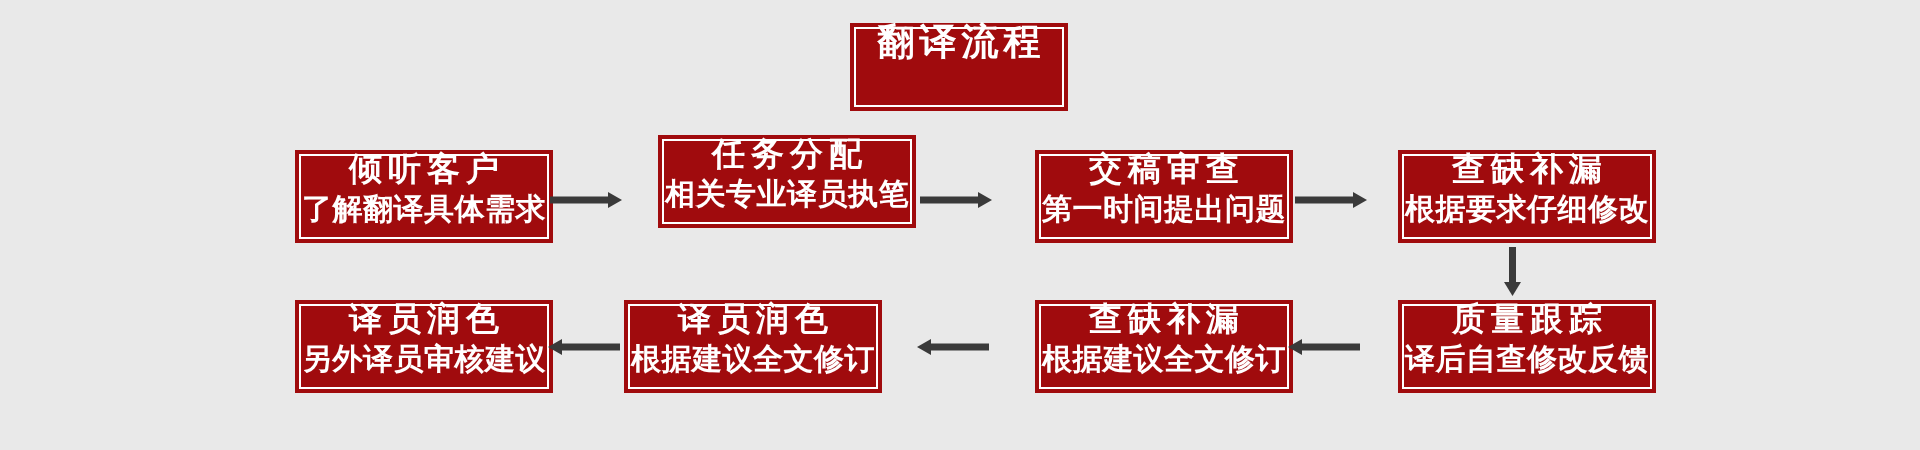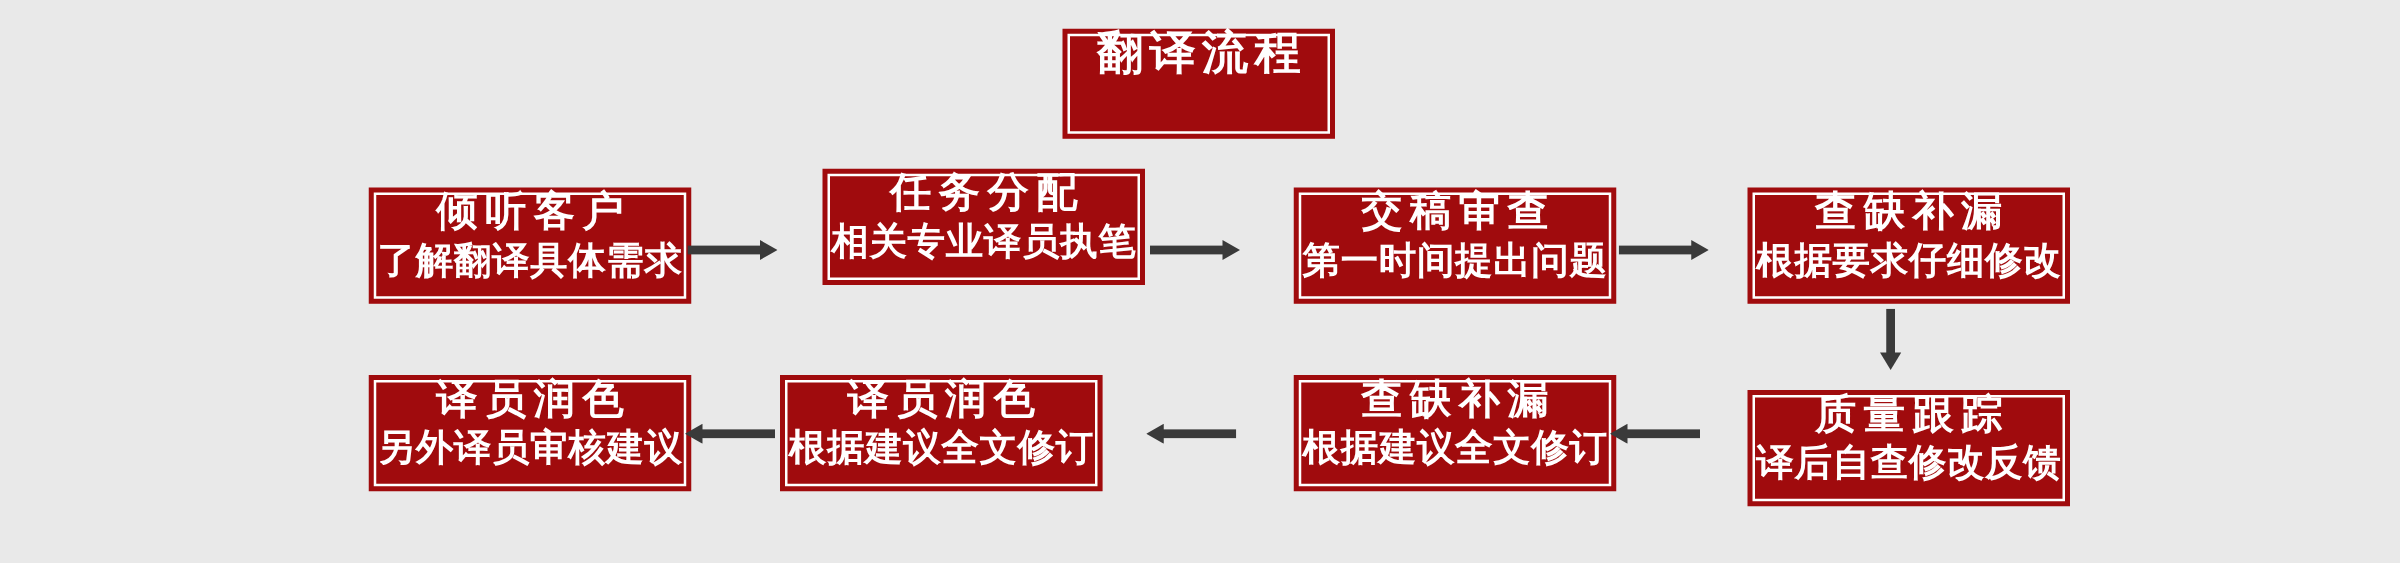--- a/index.html
+++ b/index.html
@@ -62,21 +62,21 @@
     margin-top:9px;
     white-space:nowrap;
   }
   .t1{left:295px; top:150px}
   .t2{left:658px; top:135px}
   .t3{left:1035px; top:150px}
   .t4{left:1398px; top:150px}
   .b1{left:295px; top:300px}
   .b2{left:624px; top:300px}
   .b3{left:1035px; top:300px}
-  .b4{left:1398px; top:312px}
+  .b4{left:1398px; top:300px}
   .arrow{
     position:absolute;
     color:var(--arrow);
     display:block;
   }
   .h-arrow{ width:72px; height:16px; }
   .v-arrow{ width:17px; height:49px; }
   .ar1{left:550px; top:192px}
   .ar2{left:920px; top:192px}
   .ar3{left:1295px; top:192px}

